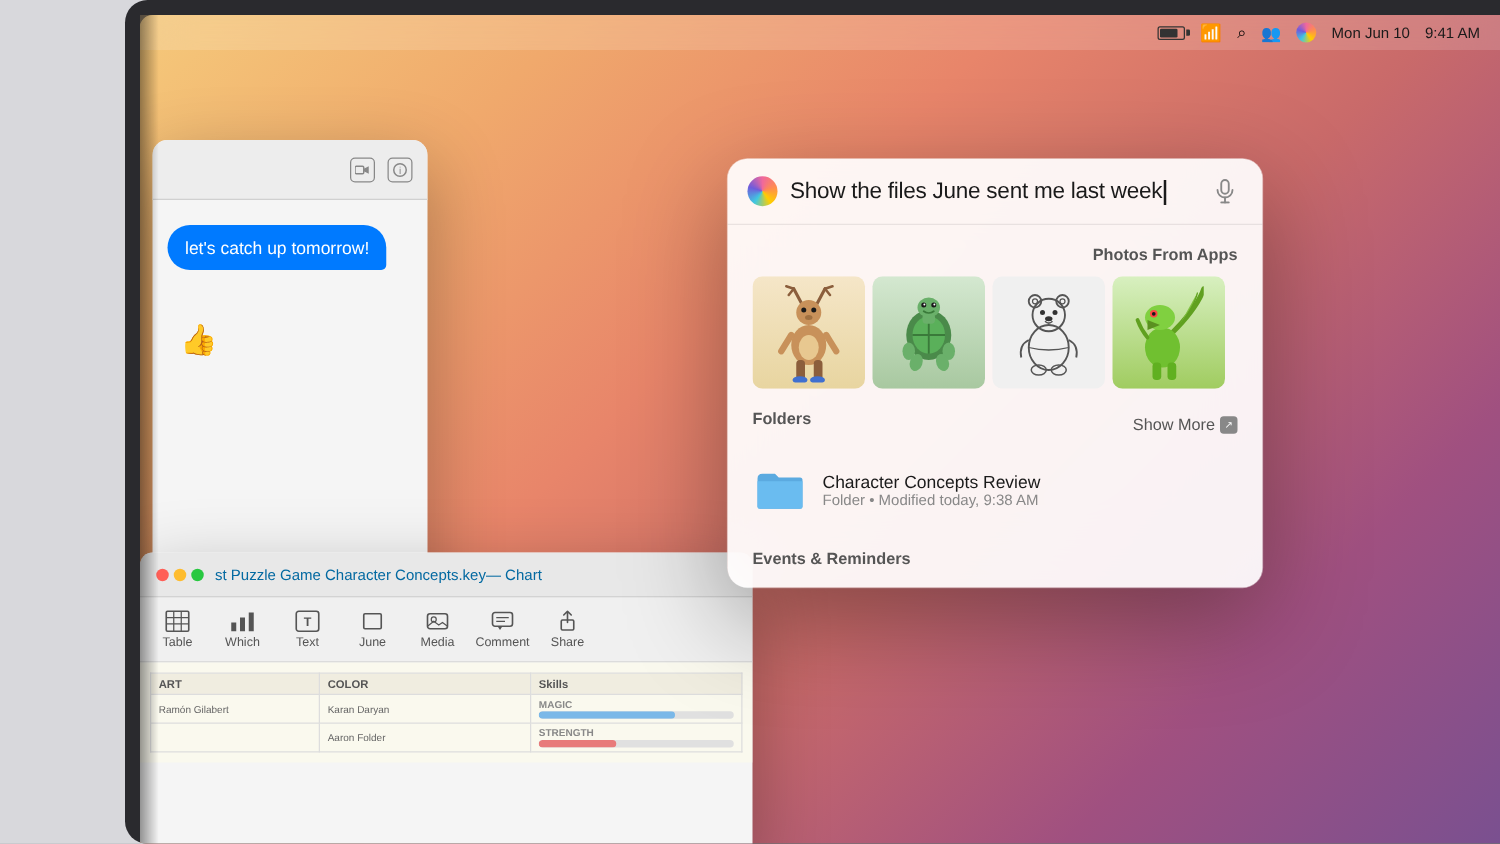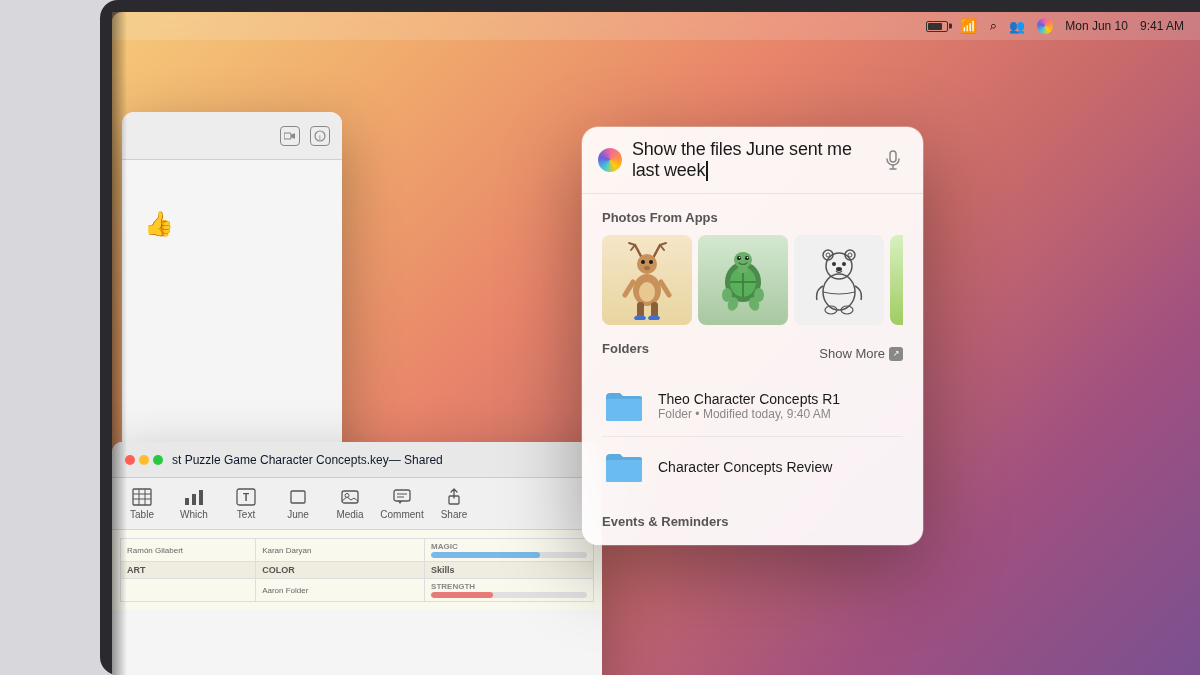--- a/index.html
+++ b/index.html
@@ -142,21 +142,21 @@
       border-bottom: 1px solid #ccc;
     }
 
     .keynote-title {
       font-size: 12px;
       color: #333;
       flex: 1;
     }
 
     .keynote-title span {
-      color: #0f172a;
+      color: #0369a1;
     }
 
     .keynote-toolbar {
       height: 52px;
       background: #f0f0f0;
       display: flex;
       align-items: center;
       padding: 0 4px;
       gap: 0px;
       border-bottom: 1px solid #d5d5d5;
@@ -214,21 +214,21 @@
     .progress-fill {
       height: 100%;
       border-radius: 3px;
     }
 
     
     .spotlight-panel {
       position: absolute;
       top: 115px;
       left: 470px;
-      width: 341px;
+      width: 428px;
       background: rgba(255,255,255,0.92);
       backdrop-filter: blur(30px);
       border-radius: 16px;
       box-shadow: 0 25px 80px rgba(0,0,0,0.35), 0 0 0 0.5px rgba(255,255,255,0.6);
       overflow: hidden;
       z-index: 50;
     }
 
     .spotlight-search-bar {
       display: flex;
@@ -273,20 +273,21 @@
       font-weight: 500;
       color: #1a1a1a;
       margin-bottom: 14px;
     }
 
     .section-label {
       font-size: 13px;
       font-weight: 600;
       color: #555;
       margin-bottom: 10px;
+      text-align: right;
     }
 
     .photos-grid {
       display: flex;
       gap: 6px;
       margin-bottom: 16px;
       overflow: hidden;
     }
 
     .photo-thumb {
@@ -490,33 +491,34 @@
             </svg>
         </div>
         <div class="messages-toolbar-icon">
           <svg width="12" height="12" viewBox="0 0 12 12">
               <circle cx="6" cy="6" r="5" fill="none" stroke="#888" stroke-width="1.2"></circle>
               <text x="6" y="9.5" text-anchor="middle" font-size="8" fill="#888">i</text>
             </svg>
         </div>
       </div>
       <div class="messages-bubble-area">
+        <div class="message-bubble">let's catch up tomorrow!</div>
         <div class="thumb-up">👍</div>
       </div>
     </div>
 
     <div class="keynote-window">
       <div class="keynote-titlebar">
         <svg width="40" height="12" viewBox="0 0 40 12">
             <circle cx="6" cy="6" r="5" fill="#ff5f57"></circle>
             <circle cx="20" cy="6" r="5" fill="#febc2e"></circle>
             <circle cx="34" cy="6" r="5" fill="#28c840"></circle>
           </svg>
         <div class="keynote-title">
-          <span>st Puzzle Game Character Concepts.key</span><span>— Shared</span>
+          <span>st Puzzle Game Character Concepts.key</span><span>— Chart</span>
         </div>
       </div>
       <div class="keynote-toolbar">
         <div class="keynote-tool">
           <svg width="20" height="18" viewBox="0 0 20 18">
               <rect x="1" y="1" width="18" height="16" rx="1" fill="none" stroke="#555" stroke-width="1.3"></rect>
               <line x1="1" y1="6" x2="19" y2="6" stroke="#555" stroke-width="1"></line>
               <line x1="1" y1="11" x2="19" y2="11" stroke="#555" stroke-width="1"></line>
               <line x1="7" y1="1" x2="7" y2="17" stroke="#555" stroke-width="1"></line>
               <line x1="13" y1="1" x2="13" y2="17" stroke="#555" stroke-width="1"></line>
@@ -567,33 +569,33 @@
               <path d="M9 1v9M6 4l3-3 3 3" fill="none" stroke="#555" stroke-width="1.3" stroke-linecap="round" stroke-linejoin="round"></path>
             </svg>
           <span class="keynote-tool-label">Share</span>
         </div>
       </div>
 
       <div style="background:#faf9ee; padding:8px; flex:1; overflow:hidden;">
         <table class="keynote-table">
           <tbody>
               <tr>
+            <th style="width:80px;">ART</th>
+            <th style="width:100px;">COLOR</th>
+            <th style="width:100px;">Skills</th>
+          </tr>
+          <tr>
             <td style="color:#666;font-size:8px;">Ramón Gilabert</td>
             <td style="color:#666;font-size:8px;">Karan Daryan</td>
             <td>
               <div style="font-size:8px;color:#888;font-weight:600;">MAGIC</div>
               <div class="progress-bar">
                     <div class="progress-fill" style="width:70%;background:#7ab8e8;"></div>
                   </div>
             </td>
-          </tr>
-          <tr>
-            <th style="width:80px;">ART</th>
-            <th style="width:100px;">COLOR</th>
-            <th style="width:100px;">Skills</th>
           </tr>
           <tr>
             <td style="color:#666;font-size:8px;"></td>
             <td style="color:#666;font-size:8px;">Aaron Folder</td>
             <td>
               <div style="font-size:8px;color:#888;font-weight:600;">STRENGTH</div>
               <div class="progress-bar">
                     <div class="progress-fill" style="width:40%;background:#e87a7a;"></div>
                   </div>
             </td>
@@ -742,42 +744,31 @@
 
         <div class="folders-section">
           <div class="folders-header">
             <span class="section-label">Folders</span>
             <div class="show-more-link">
               <span>Show More</span>
               <div class="show-more-arrow">↗</div>
             </div>
           </div>
 
-          <div class="folder-item">
-            <div class="folder-icon-wrap">
-              <svg width="40" height="34" viewBox="0 0 40 34">
-                <path d="M2 8 Q2 4 6 4 L16 4 L19 7 L36 7 Q38 7 38 9 L38 30 Q38 32 36 32 L4 32 Q2 32 2 30 Z" fill="#5baae0"></path>
-                <path d="M2 10 L38 10 L38 30 Q38 32 36 32 L4 32 Q2 32 2 30 Z" fill="#6abcf0"></path>
-              </svg>
-            </div>
-            <div class="folder-info">
-              <div class="folder-name">Theo Character Concepts R1</div>
-              <div class="folder-meta">Folder • Modified today, 9:40 AM</div>
-            </div>
-          </div>
 
           <div class="folder-item">
             <div class="folder-icon-wrap">
               <svg width="40" height="34" viewBox="0 0 40 34">
                 <path d="M2 8 Q2 4 6 4 L16 4 L19 7 L36 7 Q38 7 38 9 L38 30 Q38 32 36 32 L4 32 Q2 32 2 30 Z" fill="#5baae0"></path>
                 <path d="M2 10 L38 10 L38 30 Q38 32 36 32 L4 32 Q2 32 2 30 Z" fill="#6abcf0"></path>
               </svg>
             </div>
             <div class="folder-info">
               <div class="folder-name">Character Concepts Review</div>
+              <div class="folder-meta">Folder • Modified today, 9:38 AM</div>
             </div>
           </div>
         </div>
 
         <div class="events-section-label">Events &amp; Reminders</div>
 
       </div>
     </div>
 
     <div class="left-shadow"></div>

